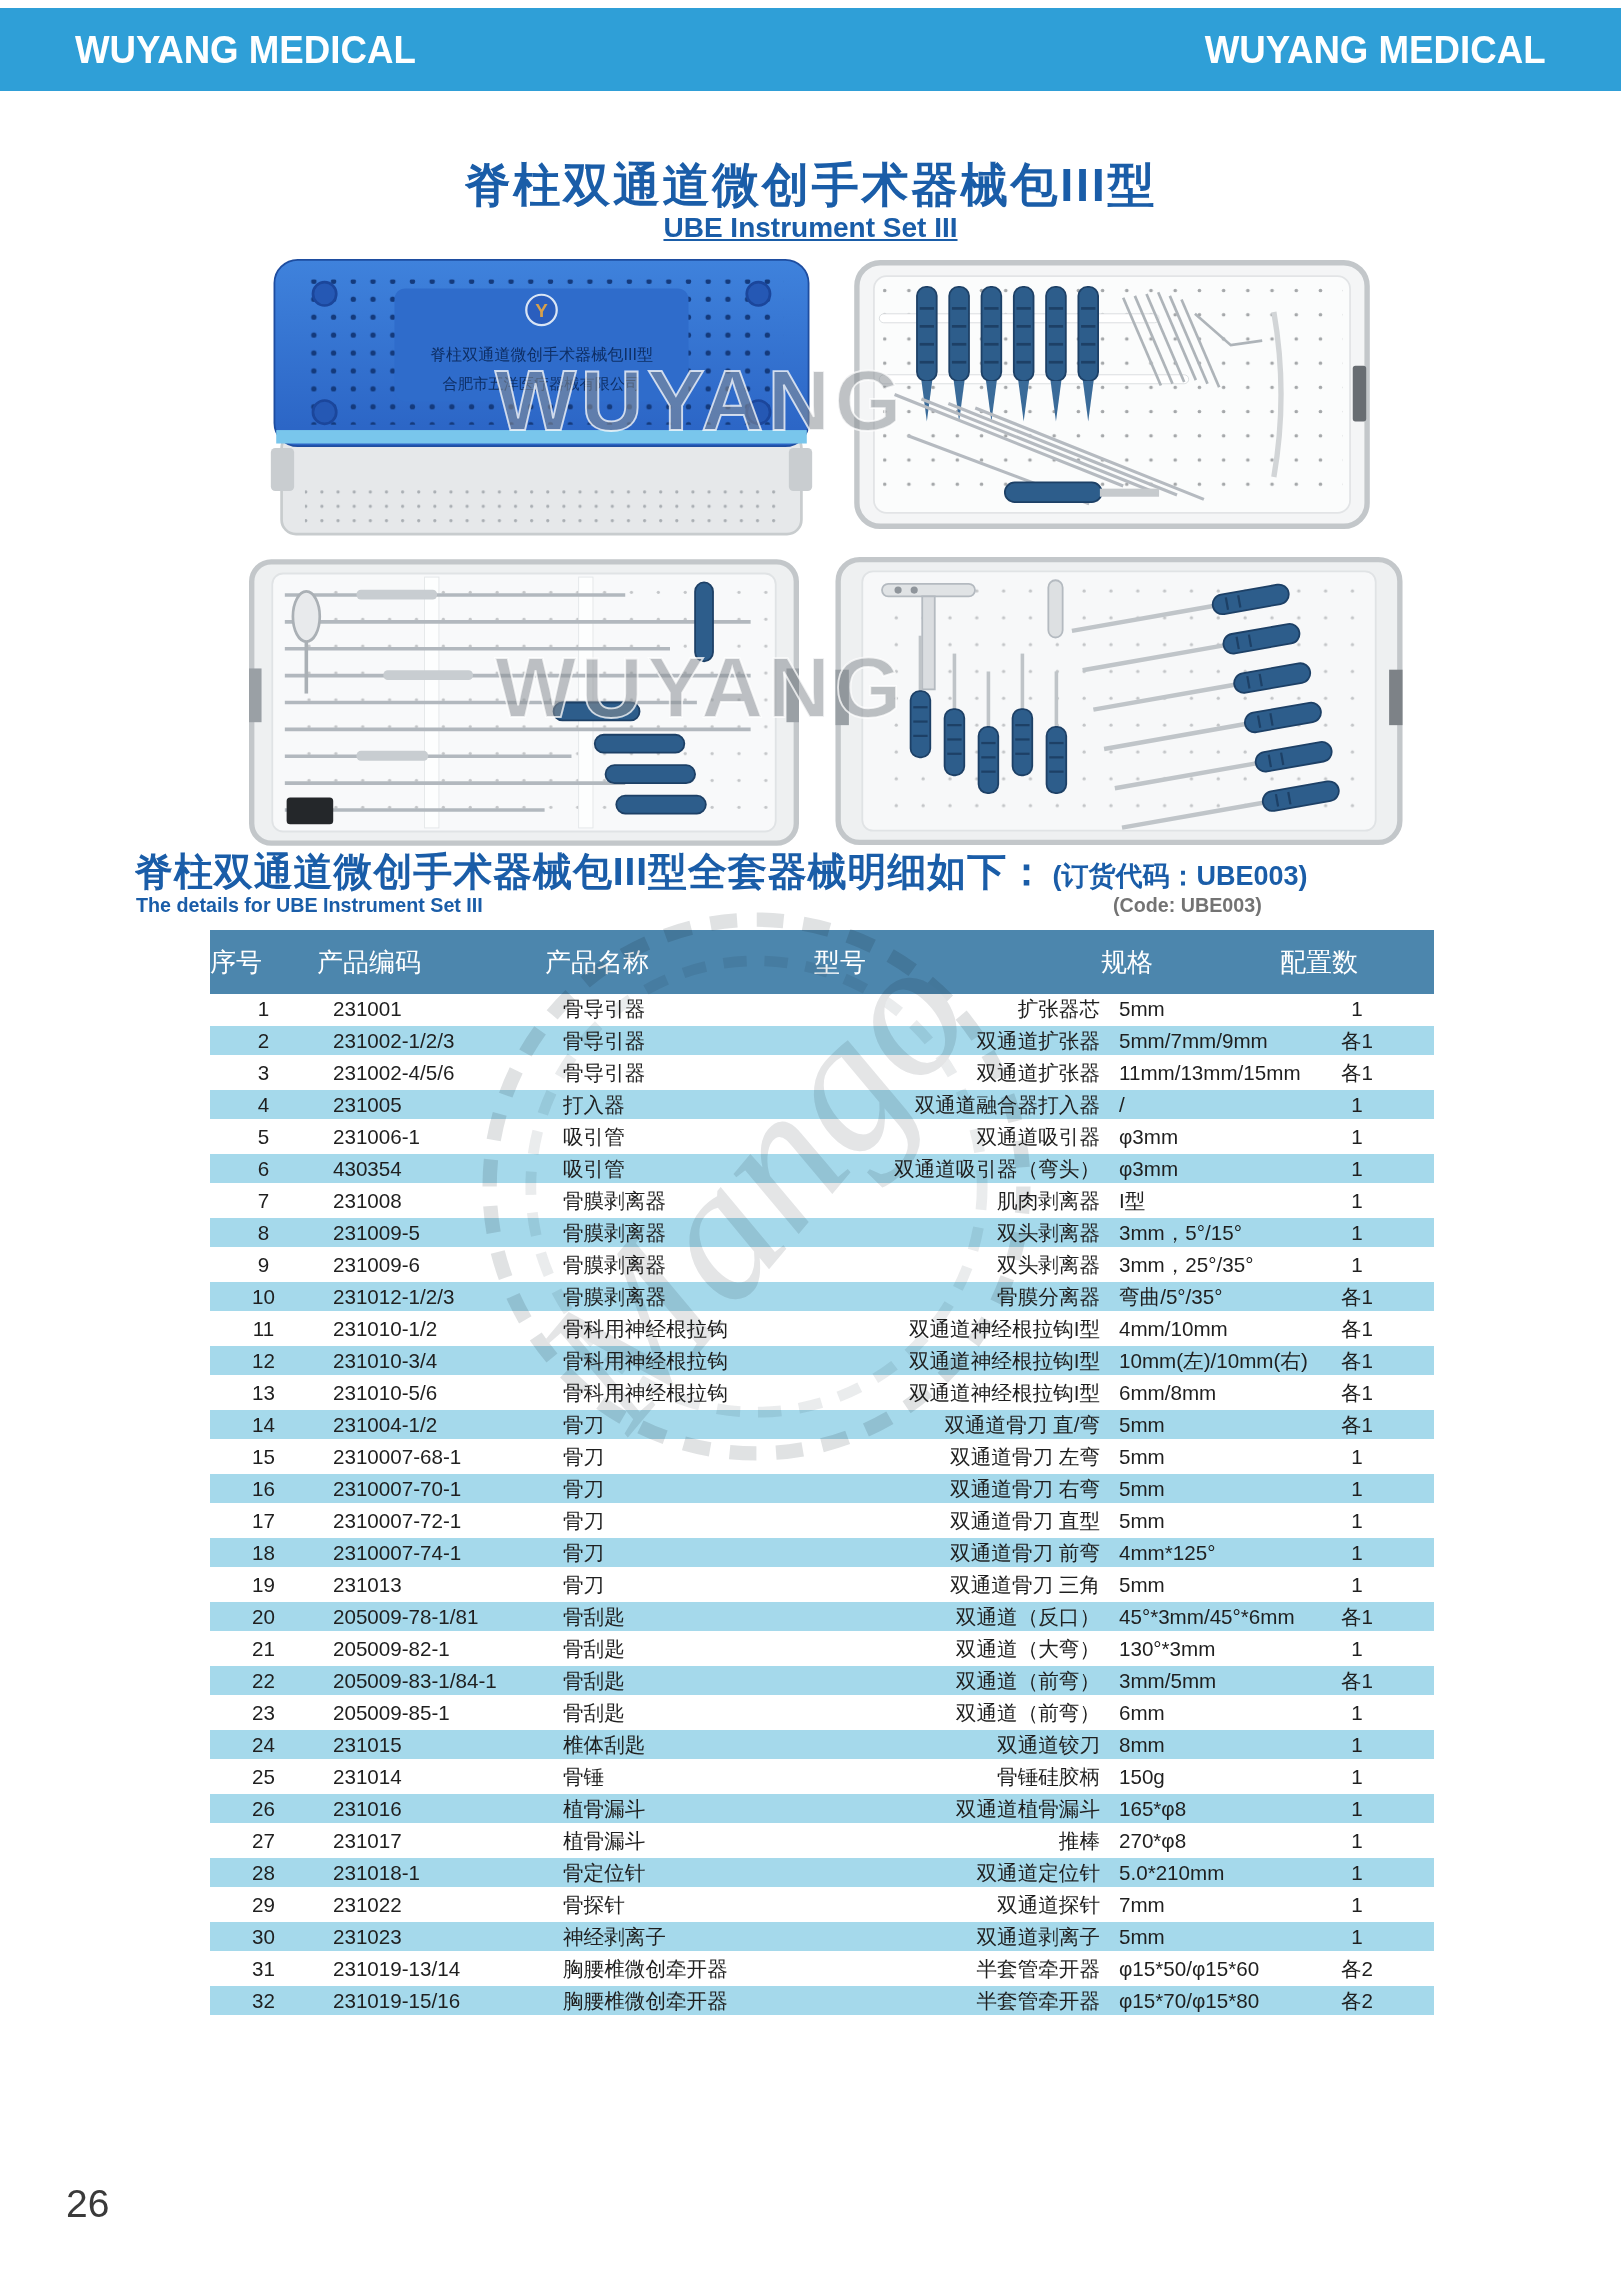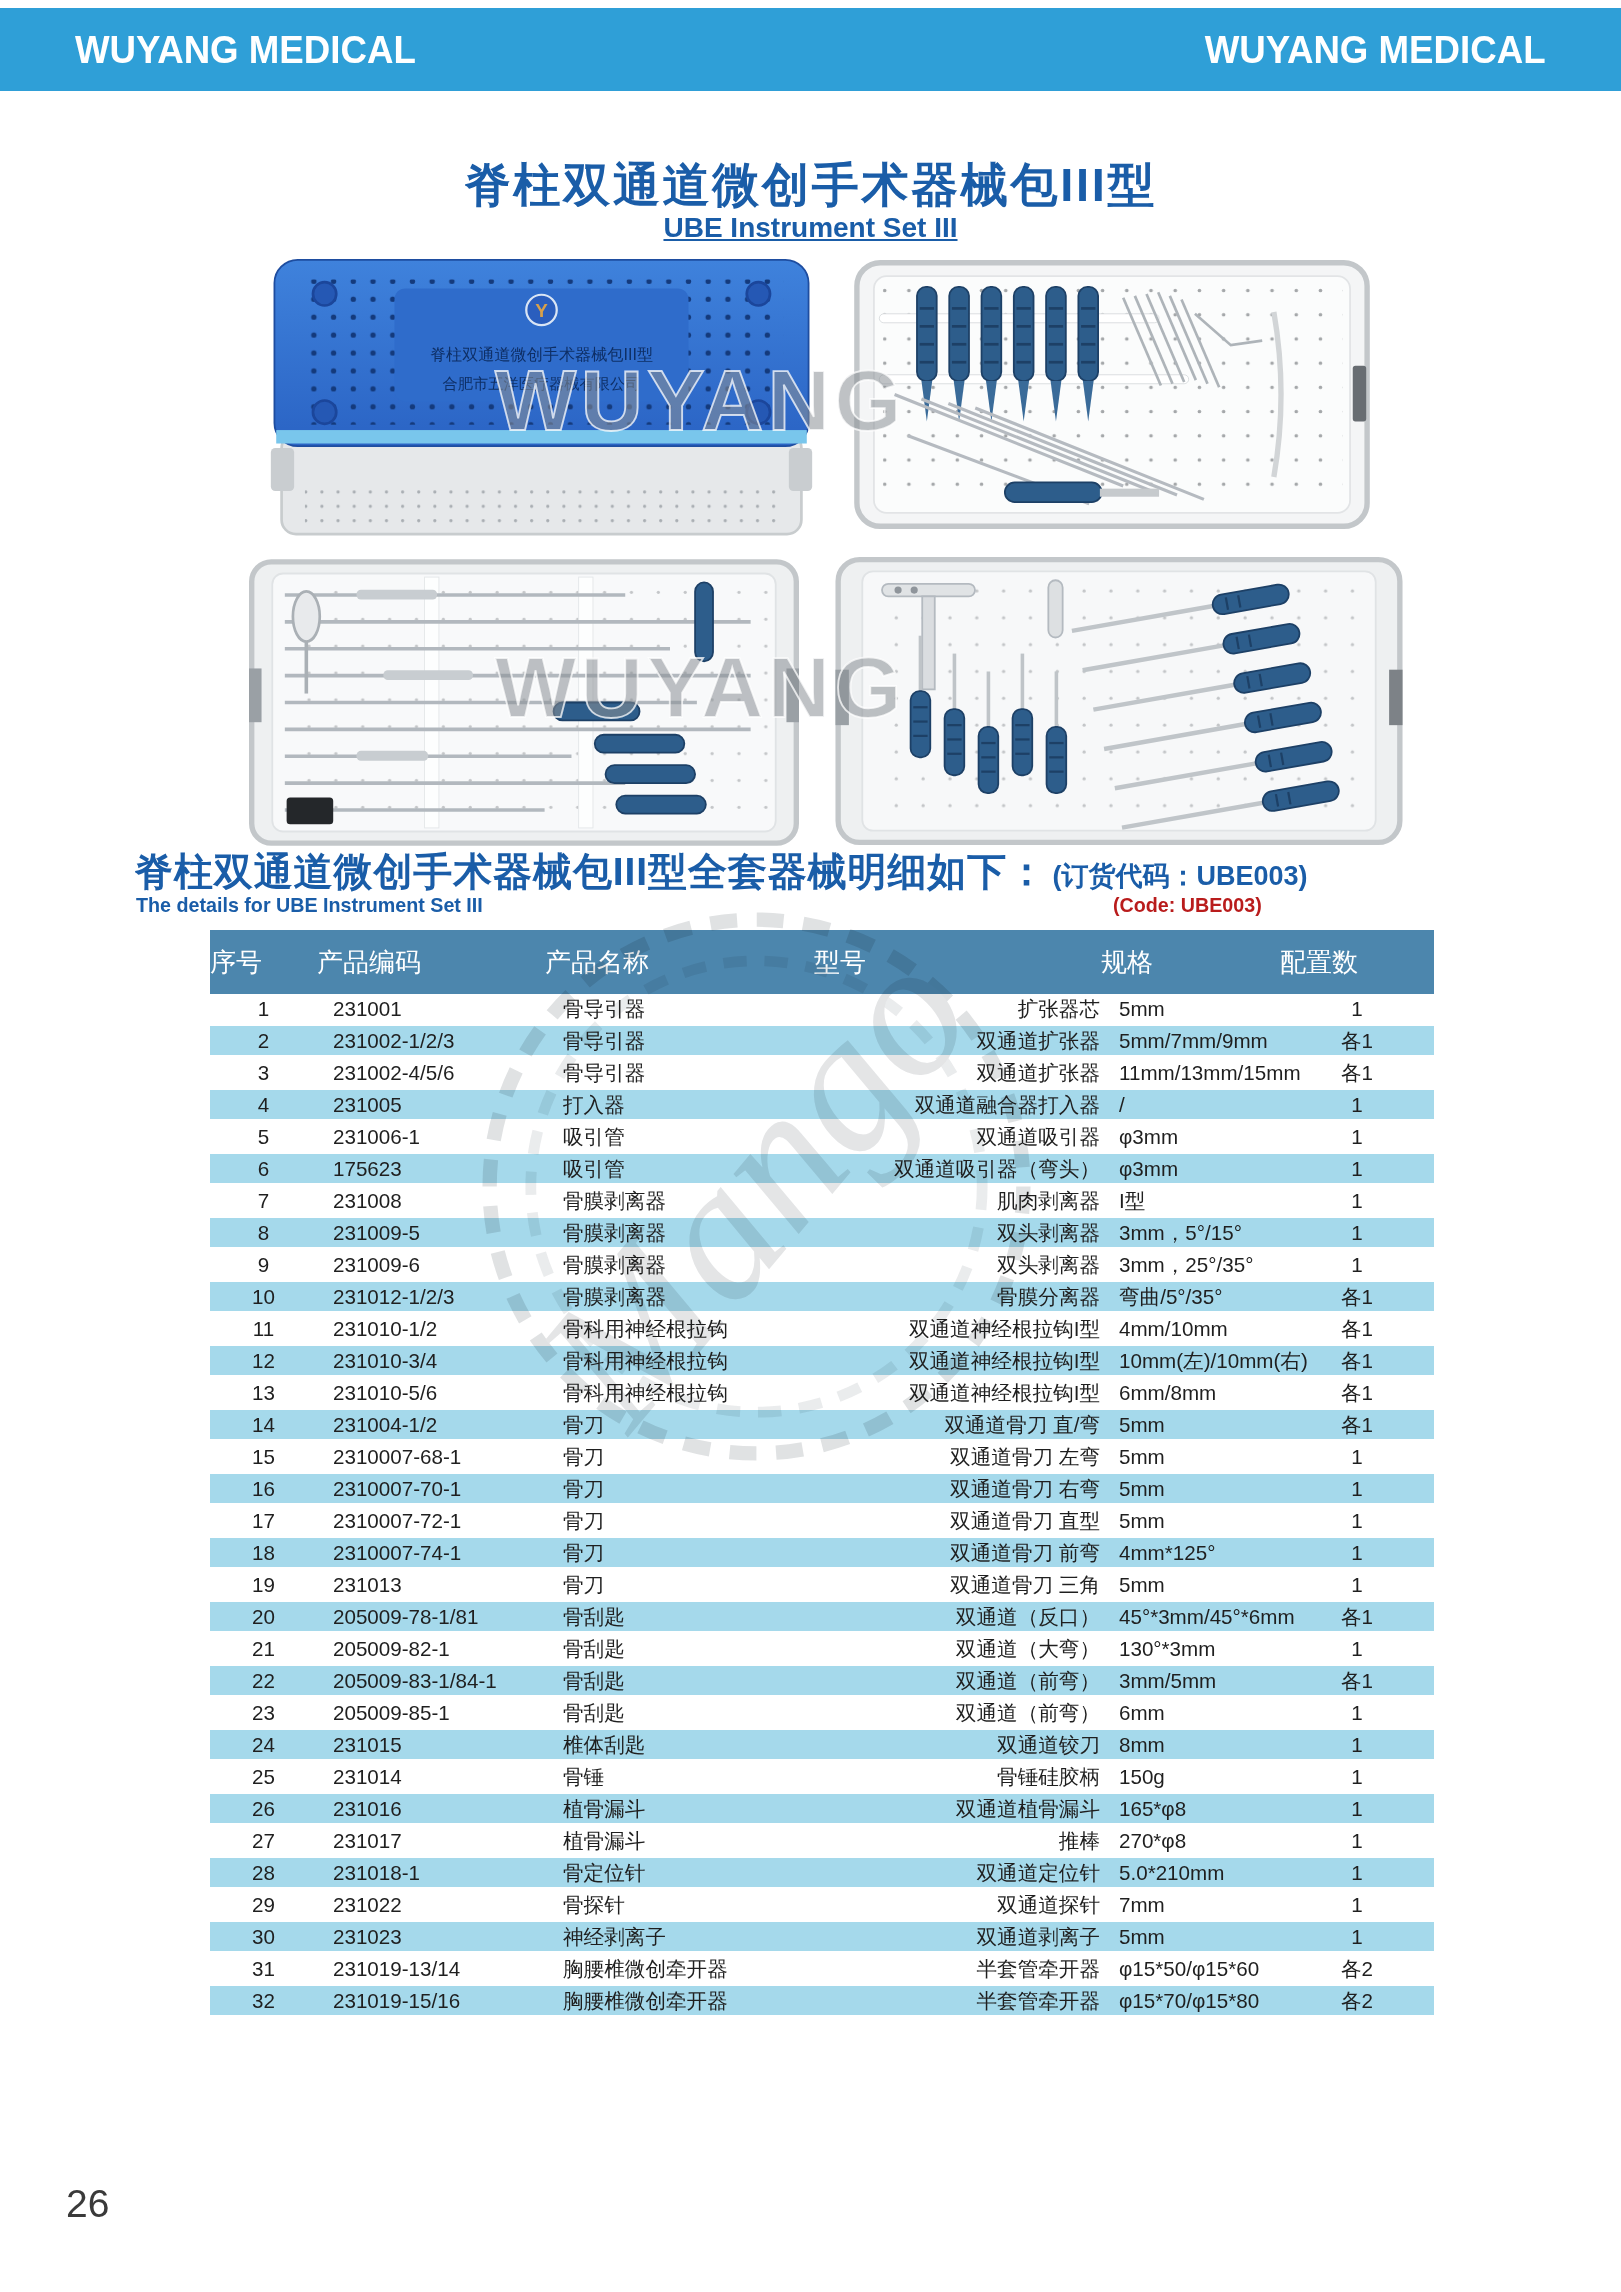--- a/index.html
+++ b/index.html
@@ -32,21 +32,21 @@
             font-weight:800;font-size:86px;letter-spacing:4.5px;
             -webkit-text-stroke:1.8px rgba(255,255,255,.75);pointer-events:none;}
   #wm1{left:495px;top:351px;}
   #wm2{left:495px;top:638px;}
 
   
   .sec-line{position:absolute;left:134px;top:845px;white-space:nowrap;color:#1A5DA8;}
   .sec-line .big{font-size:39px;font-weight:bold;letter-spacing:0.9px;vertical-align:baseline;}
   .sec-line .code{font-size:27px;font-weight:bold;margin-left:5.4px;vertical-align:baseline;}
   .sec-sub{position:absolute;left:136px;top:894px;color:#1A5DA8;font-size:19.7px;font-weight:bold;}
-  .sec-sub-code{position:absolute;left:1113px;top:894px;color:#b91c1c;font-size:19.7px;font-weight:bold;}
+  .sec-sub-code{position:absolute;left:1113px;top:894px;color:#737373;font-size:19.7px;font-weight:bold;}
 
   
   table.inst{position:absolute;left:210px;top:930px;width:1224px;z-index:3;
              border-collapse:separate;border-spacing:0;table-layout:fixed;}
   table.inst thead th{background:#4C86AD;color:#ffffff;font-weight:normal;font-size:26px;
                       height:64px;padding:0;text-align:left;white-space:nowrap;}
   table.inst td{height:29px;border-bottom:3.6px solid #ffffff;font-size:20.6px;color:#1f1f1f;
                 padding-top:0;padding-bottom:0;white-space:nowrap;overflow:visible;}
   tr.alt td{background:#A5D9EB;}
   .c0{width:107px;text-align:center;}
@@ -308,21 +308,21 @@
         <tr>
       <td class="c0">5</td>
       <td class="c1">231006-1</td>
       <td class="c2">吸引管</td>
       <td class="c3">双通道吸引器</td>
       <td class="c4">φ3mm</td>
       <td class="c5">1</td>
     </tr>
         <tr class="alt">
       <td class="c0">6</td>
-      <td class="c1">175623</td>
+      <td class="c1">430354</td>
       <td class="c2">吸引管</td>
       <td class="c3">双通道吸引器（弯头）</td>
       <td class="c4">φ3mm</td>
       <td class="c5">1</td>
     </tr>
         <tr>
       <td class="c0">7</td>
       <td class="c1">231008</td>
       <td class="c2">骨膜剥离器</td>
       <td class="c3">肌肉剥离器</td>

